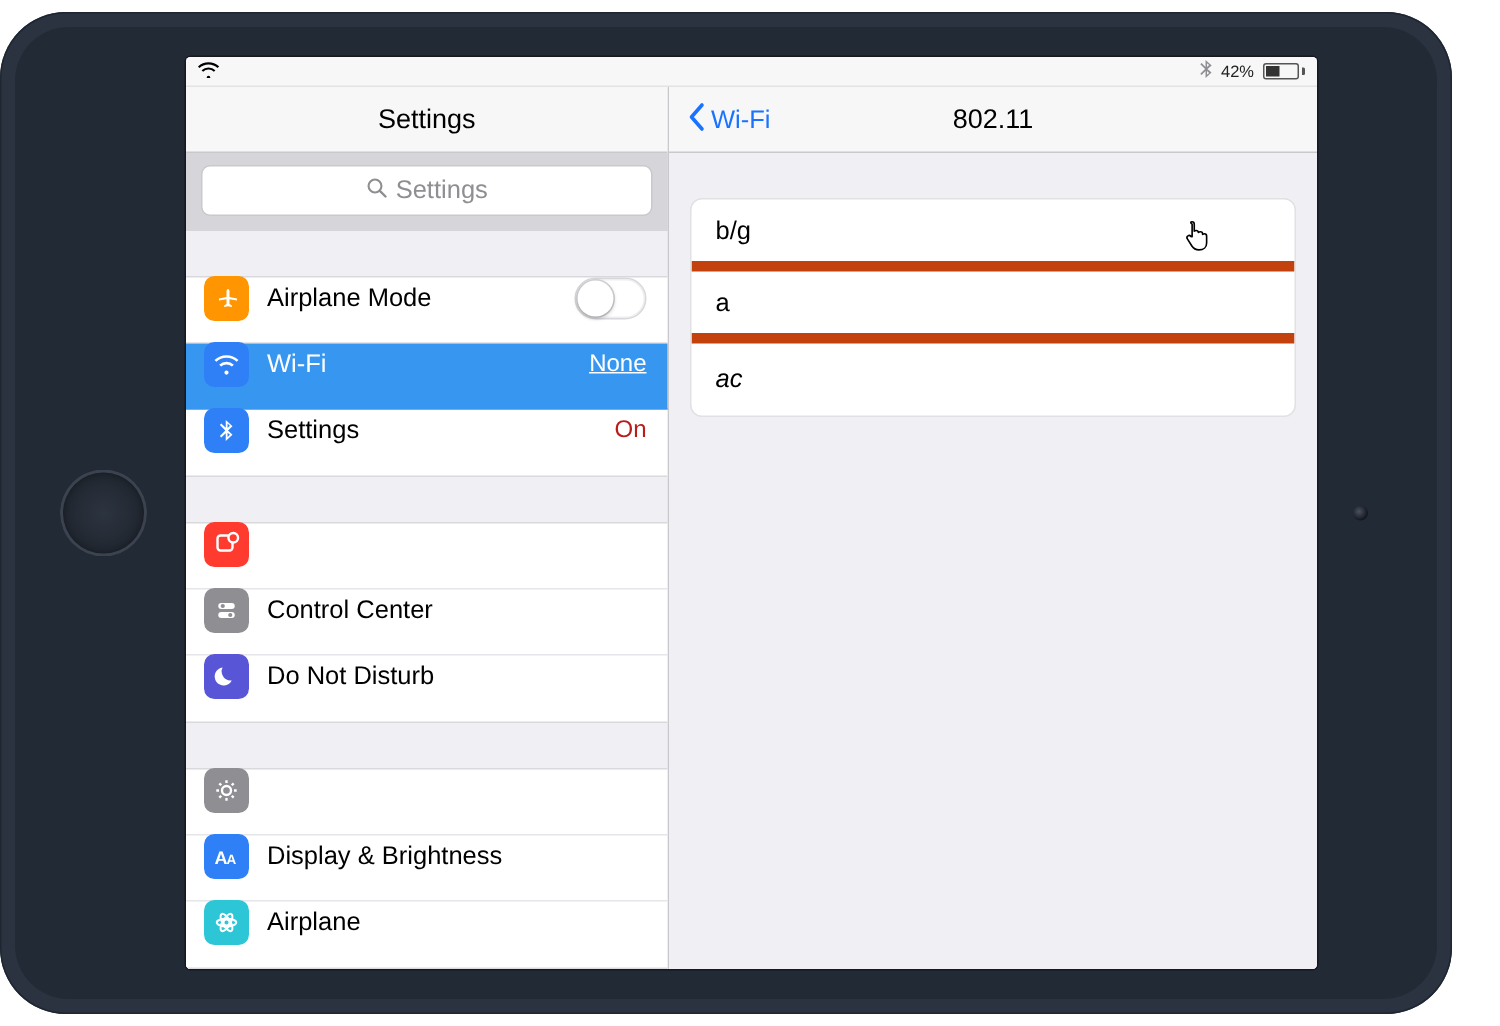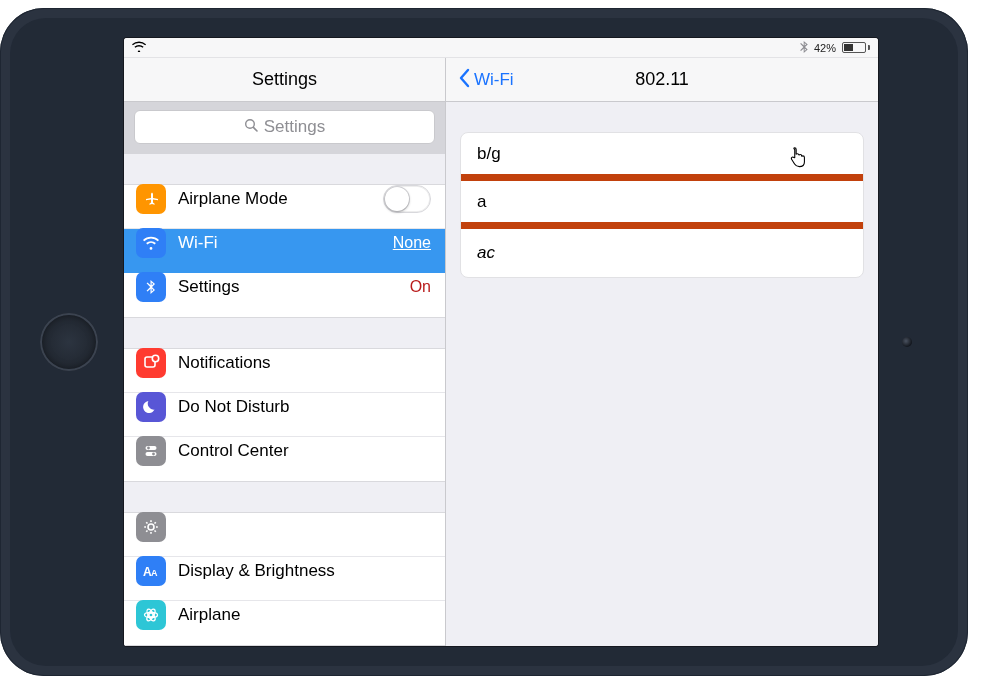--- a/index.html
+++ b/index.html
@@ -219,40 +219,39 @@
           <div class="section-gap"></div>
 
           <div class="group">
             <div class="row">
               <span class="icon ic-red">
                 <svg width="18" height="18" viewBox="0 0 18 18">
                     <rect x="3" y="3" width="10" height="10" rx="2" fill="none" stroke="#fff" stroke-width="1.6"></rect>
                     <circle cx="13.5" cy="4.5" r="3.2" fill="#ff3b30" stroke="#fff" stroke-width="1.6"></circle>
                   </svg>
               </span>
-              <span class="label">Notifications</span>
-            </div>
-            <div class="row">
-              <span class="icon ic-purple">
-                <svg width="18" height="18" viewBox="0 0 18 18">
-                    <path d="M12.5 11.6A6 6 0 016.4 3a6 6 0 106.1 8.6z" fill="#fff"></path>
-                  </svg>
-              </span>
-              <span class="label">Do Not Disturb</span>
             </div>
             <div class="row">
               <span class="icon ic-gray">
                 <svg width="18" height="18" viewBox="0 0 18 18">
                     <rect x="3.5" y="4" width="11" height="4" rx="2" fill="#fff"></rect>
                     <circle cx="6.5" cy="6" r="1.4" fill="#8e8e93"></circle>
                     <rect x="3.5" y="10" width="11" height="4" rx="2" fill="#fff"></rect>
                     <circle cx="11.5" cy="12" r="1.4" fill="#8e8e93"></circle>
                   </svg>
               </span>
               <span class="label">Control Center</span>
+            </div>
+            <div class="row">
+              <span class="icon ic-purple">
+                <svg width="18" height="18" viewBox="0 0 18 18">
+                    <path d="M12.5 11.6A6 6 0 016.4 3a6 6 0 106.1 8.6z" fill="#fff"></path>
+                  </svg>
+              </span>
+              <span class="label">Do Not Disturb</span>
             </div>
           </div>
 
           <div class="section-gap"></div>
 
           <div class="group">
             <div class="row">
               <span class="icon ic-gray">
                 <svg width="18" height="18" viewBox="0 0 18 18">
                     <circle cx="9" cy="9" r="3" fill="none" stroke="#fff" stroke-width="1.6"></circle>

